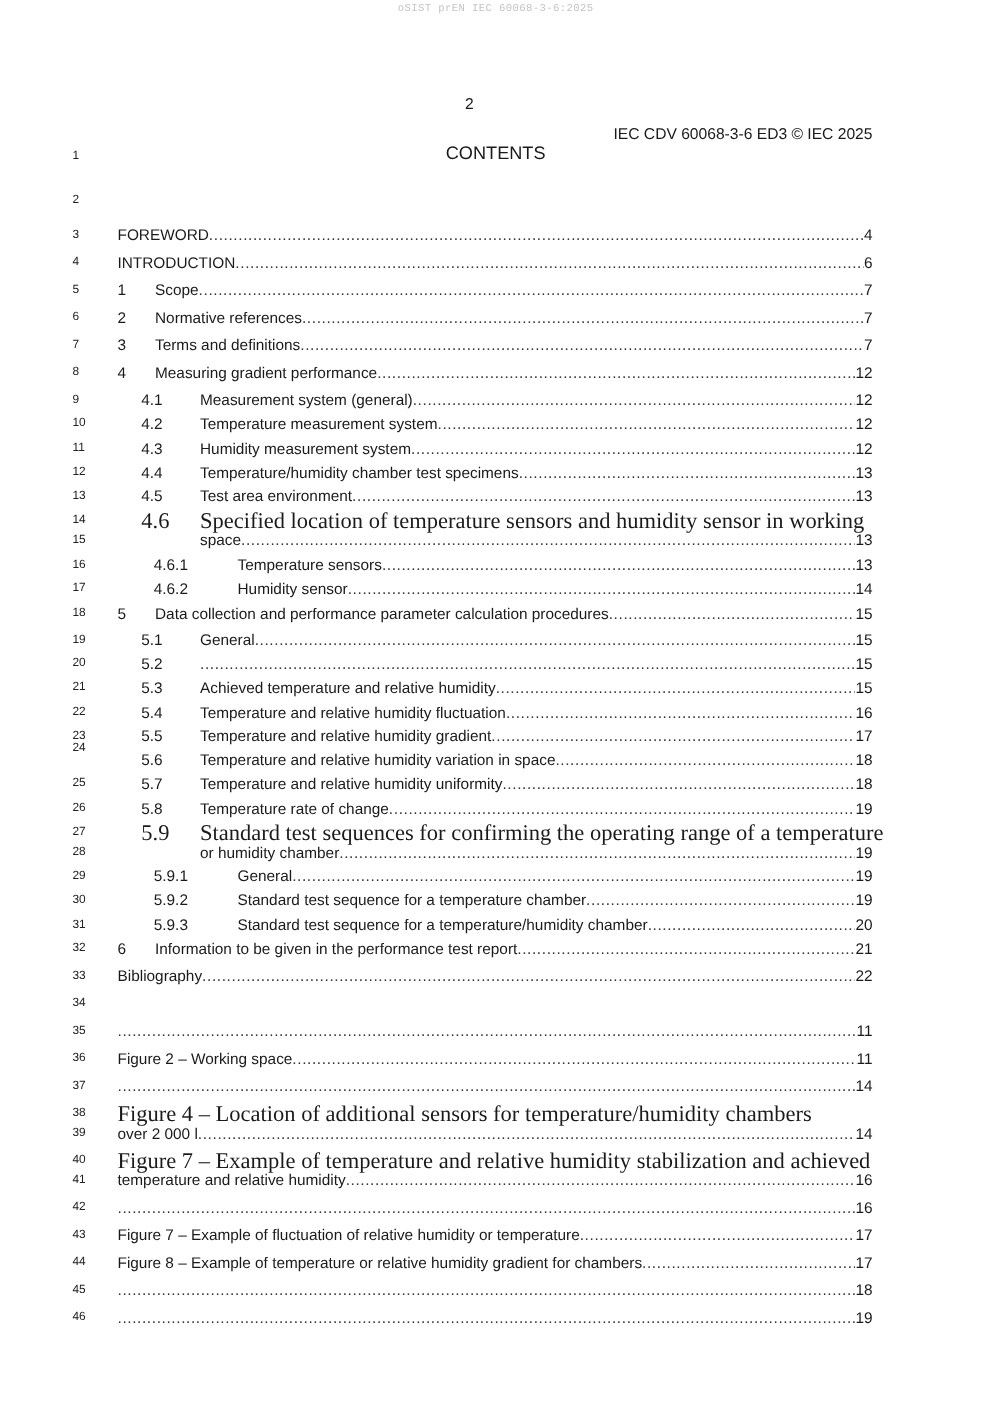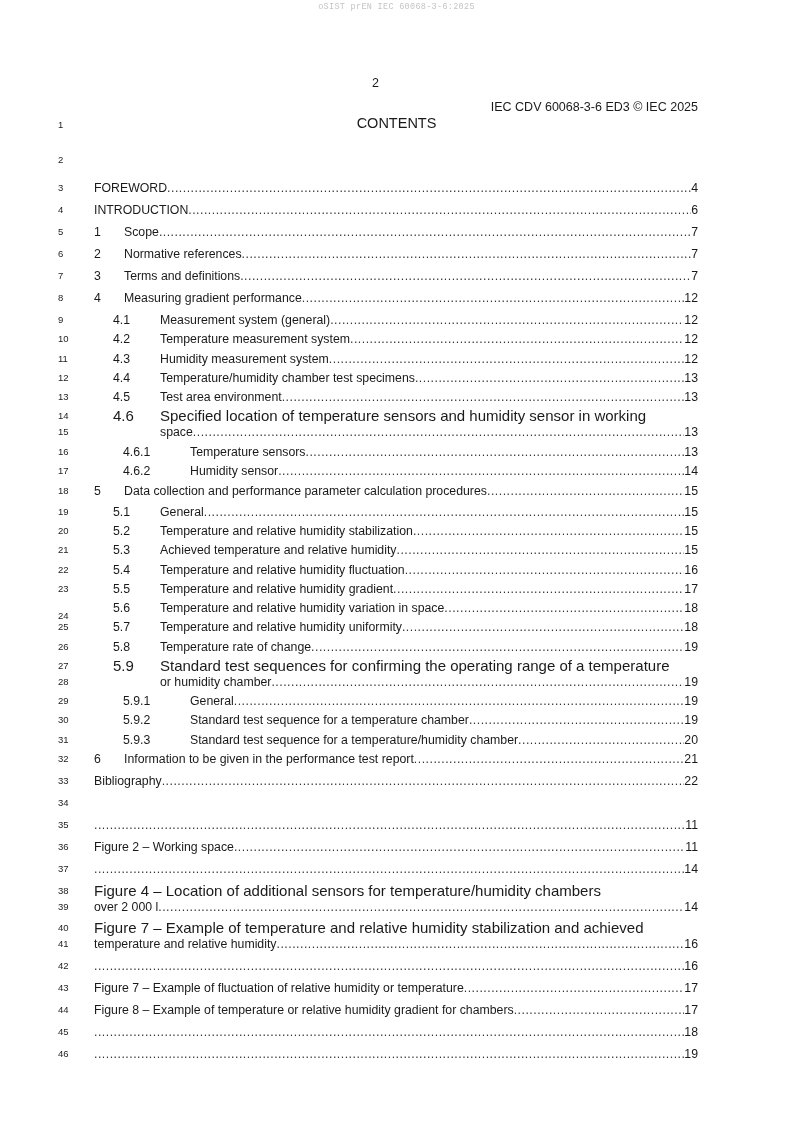--- a/index.html
+++ b/index.html
@@ -11,21 +11,21 @@
     .hdr-ref { position: absolute; top: 76px; right: 95px; font-size: 12.5px; margin-top: 24px; }
     .ln { position: absolute; left: 58px; width: 20px; font-size: 9.5px; color: #222; }
     .title { position: absolute; top: 115px; left: 0; width: 793px; text-align: center; font-size: 14.5px; }
     .row { position: absolute; left: 94px; width: 604px; font-size: 12.3px; height: 16px; line-height: 16px;
            display: flex; align-items: baseline; }
     .row .num { flex: 0 0 auto; }
     .row .txt { flex: 0 0 auto; white-space: nowrap; }
     .row .dots { flex: 1 1 auto; overflow: hidden; white-space: nowrap; letter-spacing: 0.5px; color: #333; }
     .row .dots::before { content: "........................................................................................................................................................................................................................................"; }
     .row .pg { flex: 0 0 auto; }
-    .cont { position: absolute; font-size: 15px; height: 16px; line-height: 16px; white-space: nowrap; }
+    .cont { position: absolute; font-size: 18px; height: 16px; line-height: 16px; white-space: nowrap; font-family: Liberation Serif, serif; }
   </style>
 </head>
 <body>
 
 <div class="watermark">oSIST prEN IEC 60068-3-6:2025</div>
 <div class="hdr-page">2</div>
 <div class="hdr-ref">IEC CDV 60068-3-6 ED3 © IEC 2025</div>
 
 <div class="title">CONTENTS</div>
 
@@ -46,21 +46,21 @@
   <div class="ln" style="top:410px">14</div>
   <div class="ln" style="top:426px">15</div>
   <div class="ln" style="top:446px">16</div>
   <div class="ln" style="top:465px">17</div>
   <div class="ln" style="top:485px">18</div>
   <div class="ln" style="top:506px">19</div>
   <div class="ln" style="top:525px">20</div>
   <div class="ln" style="top:544px">21</div>
   <div class="ln" style="top:564px">22</div>
   <div class="ln" style="top:583px">23</div>
-  <div class="ln" style="top:610px">24</div>
+  <div class="ln" style="top:593px">24</div>
   <div class="ln" style="top:621px">25</div>
   <div class="ln" style="top:641px">26</div>
   <div class="ln" style="top:660px">27</div>
   <div class="ln" style="top:676px">28</div>
   <div class="ln" style="top:695px">29</div>
   <div class="ln" style="top:714px">30</div>
   <div class="ln" style="top:734px">31</div>
   <div class="ln" style="top:753px">32</div>
   <div class="ln" style="top:775px">33</div>
   <div class="ln" style="top:797px">34</div>
@@ -172,21 +172,20 @@
       <span class="pg">15</span>
   </a>
   <a class="row" style="top:504px; left:113px; width:585px">
     <span class="num" style="width:47px">5.1</span>
       <span class="txt">General</span>
       <span class="dots"></span>
       <span class="pg">15</span>
   </a>
   <a class="row" style="top:523px; left:113px; width:585px">
     <span class="num" style="width:47px">5.2</span>
-      <span class="txt">Temperature and relative humidity stabilization</span>
       <span class="dots"></span>
       <span class="pg">15</span>
   </a>
   <a class="row" style="top:542px; left:113px; width:585px">
     <span class="num" style="width:47px">5.3</span>
       <span class="txt">Achieved temperature and relative humidity</span>
       <span class="dots"></span>
       <span class="pg">15</span>
   </a>
   <a class="row" style="top:562px; left:113px; width:585px">

